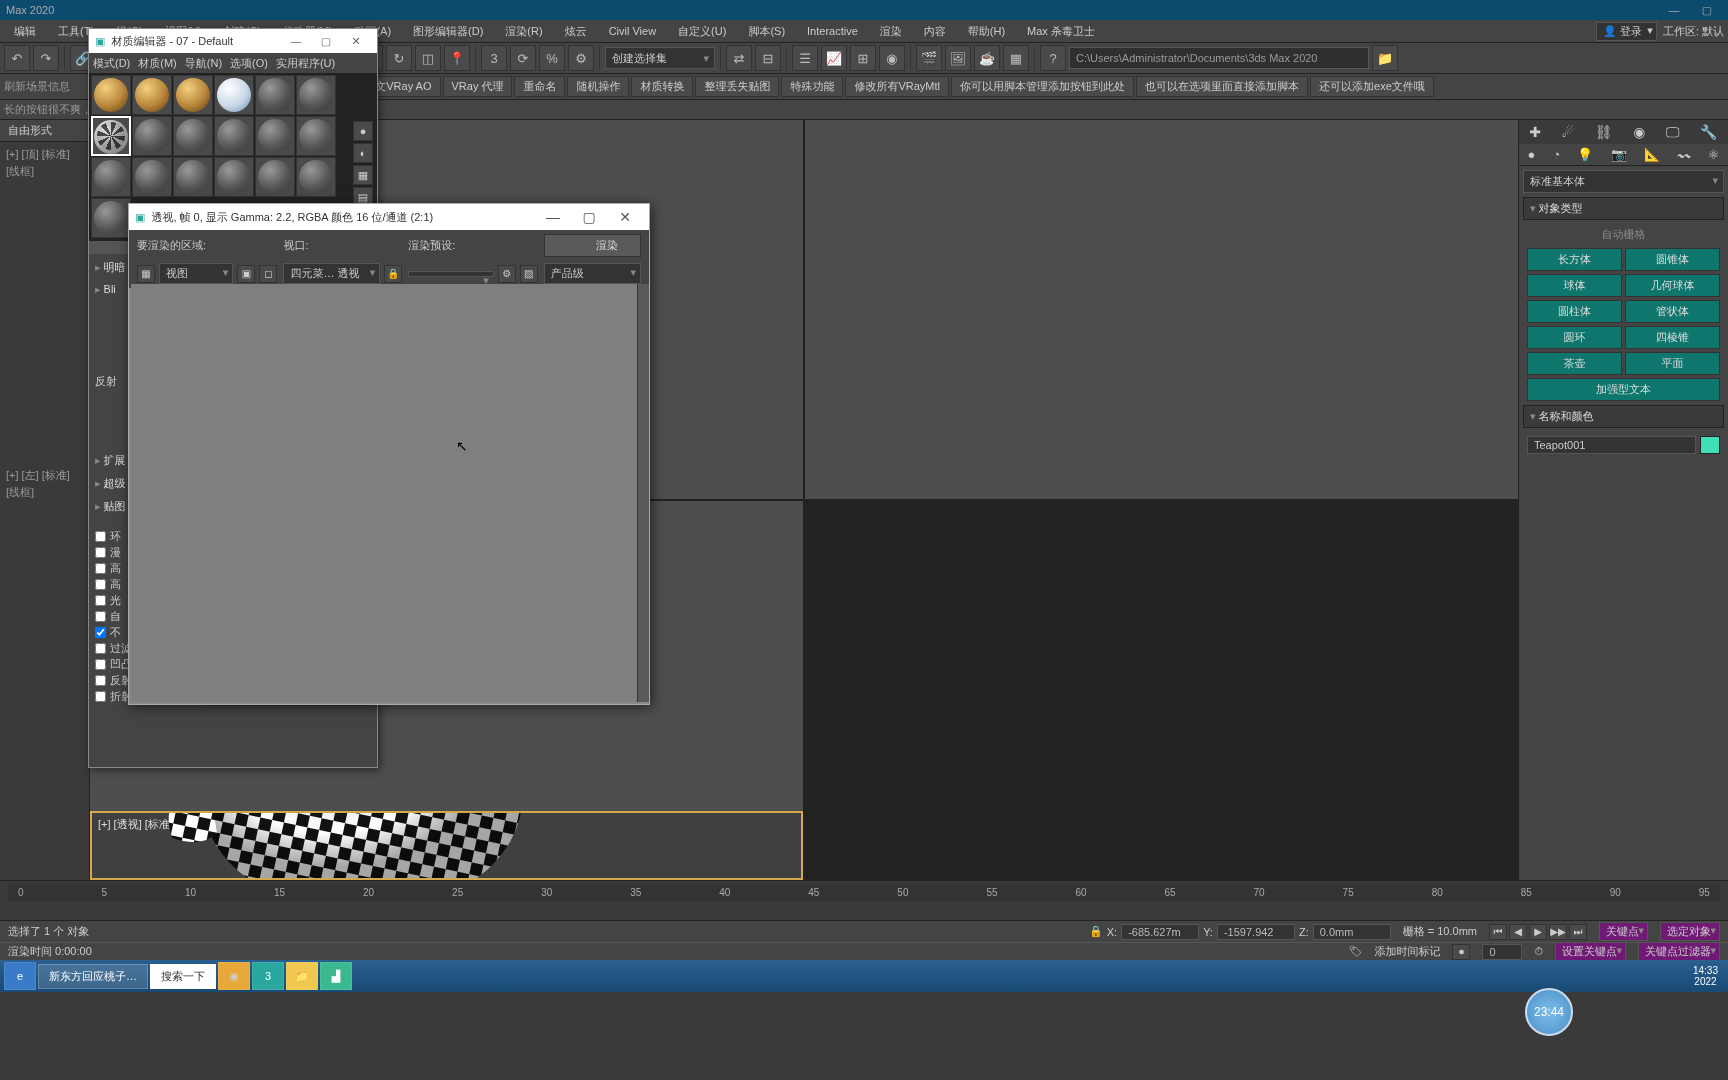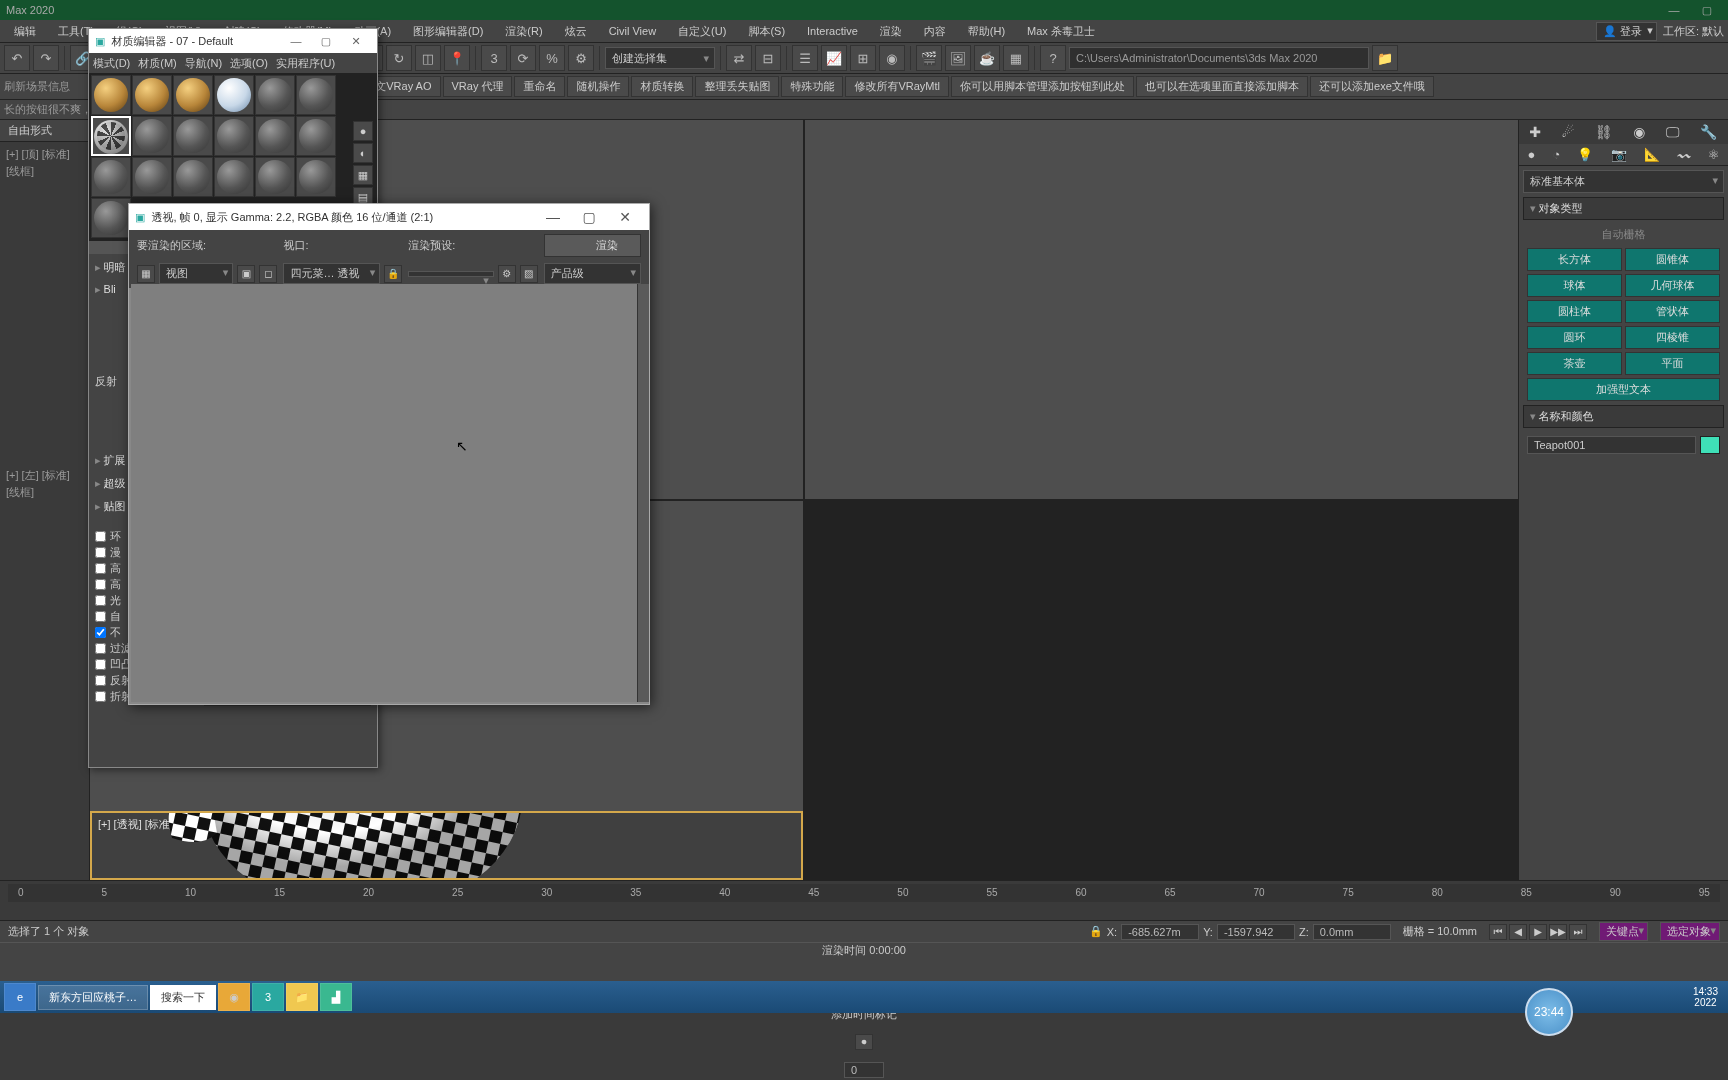--- a/index.html
+++ b/index.html
@@ -1,17 +1,17 @@
 <!DOCTYPE html>
 <html><head>
 <meta charset="utf-8">
 <style>
 * { margin: 0; padding: 0; box-sizing: border-box; font-family: "Microsoft YaHei", sans-serif; }
 body { background: #3a3a3a; color: #ccc; font-size: 11px; width: 1728px; height: 1080px; overflow: hidden; position: relative; }
-.titlebar { background: #14532d; height: 20px; display: flex; align-items: center; padding: 0 6px; color: #aaa; justify-content: space-between; }
+.titlebar { background: #0c4a6e; height: 20px; display: flex; align-items: center; padding: 0 6px; color: #aaa; justify-content: space-between; }
 .titlebar .win-btns span { display: inline-block; width: 30px; text-align: center; }
 .menubar { background: #444; height: 22px; display: flex; align-items: center; padding: 0 4px; gap: 2px; }
 .menubar > span { padding: 2px 10px; cursor: default; }
 .menubar .right { margin-left: auto; display: flex; gap: 6px; align-items: center; }
 .login-combo { background: #333; border: 1px solid #555; padding: 1px 14px 1px 6px; position: relative; }
 .login-combo::after { content: "▾"; position: absolute; right: 3px; }
 .toolbar { background: #444; height: 32px; display: flex; align-items: center; padding: 0 4px; gap: 3px; border-top: 1px solid #222; border-bottom: 1px solid #222; }
 .tool-btn { width: 26px; height: 26px; background: #4a4a4a; border: 1px solid #333; display: flex; align-items: center; justify-content: center; color: #bbb; font-size: 13px; }
 .tool-sep { width: 1px; height: 24px; background: #333; margin: 0 2px; }
 .tool-combo { background: #333; border: 1px solid #555; height: 22px; padding: 0 18px 0 6px; display: flex; align-items: center; position: relative; min-width: 110px; }
@@ -48,21 +48,21 @@
 .name-field { flex: 1; background: #333; border: 1px solid #555; padding: 2px 6px; color: #ccc; }
 .color-swatch { width: 20px; height: 18px; background: #3fe0b8; border: 1px solid #222; }
 .timeline { background: #3a3a3a; height: 24px; display: flex; align-items: center; padding: 0 8px; border-top: 1px solid #222; }
 .tick-strip { flex: 1; height: 18px; background: #333; position: relative; display: flex; justify-content: space-between; padding: 0 10px; align-items: center; }
 .tick-strip span { color: #aaa; font-size: 10px; }
 .statusbar { background: #444; height: 22px; display: flex; align-items: center; padding: 0 8px; gap: 12px; border-top: 1px solid #222; margin-top: 16px; }
 .status-seg { display: flex; align-items: center; gap: 4px; }
 .coord-field { background: #333; border: 1px solid #555; padding: 1px 6px; min-width: 78px; color: #bbb; }
 .play-btns { display: flex; gap: 2px; }
 .play-btns span { width: 18px; height: 16px; background: #4a4a4a; border: 1px solid #333; display: flex; align-items: center; justify-content: center; font-size: 10px; }
-.statusbar2 { background: #444; height: 39px; display: flex; align-items: center; padding: 0 8px; gap: 12px; border-top: 1px solid #555; flex-direction: column; }
+.statusbar2 { background: #444; height: 18px; display: flex; align-items: center; padding: 0 8px; gap: 12px; border-top: 1px solid #555; }
 .status-combo { background: #701a75; border: 1px solid #555; padding: 1px 8px 1px 6px; position: relative; }
 .status-combo::after { content: "▾"; position: absolute; right: 3px; color: #888; }
 .taskbar { background: linear-gradient(#2a5f8f, #1a4a75); height: 32px; display: flex; align-items: center; padding: 0 4px; gap: 2px; position: relative; }
 .task-item { background: rgba(255,255,255,0.15); padding: 4px 10px; color: #fff; border: 1px solid rgba(255,255,255,0.2); display: flex; align-items: center; gap: 4px; }
 .task-search { background: #fff; color: #333; }
 .task-icon { width: 32px; height: 28px; display: flex; align-items: center; justify-content: center; border: 1px solid rgba(255,255,255,0.1); }
 .task-clock { margin-left: auto; color: #fff; text-align: center; line-height: 1.1; font-size: 10px; padding: 0 6px; }
 
 
 .mat-editor { position: absolute; left: 88px; top: 28px; width: 290px; height: 740px; background: #444; border: 1px solid #888; box-shadow: 2px 2px 8px rgba(0,0,0,0.5); z-index: 50; }

